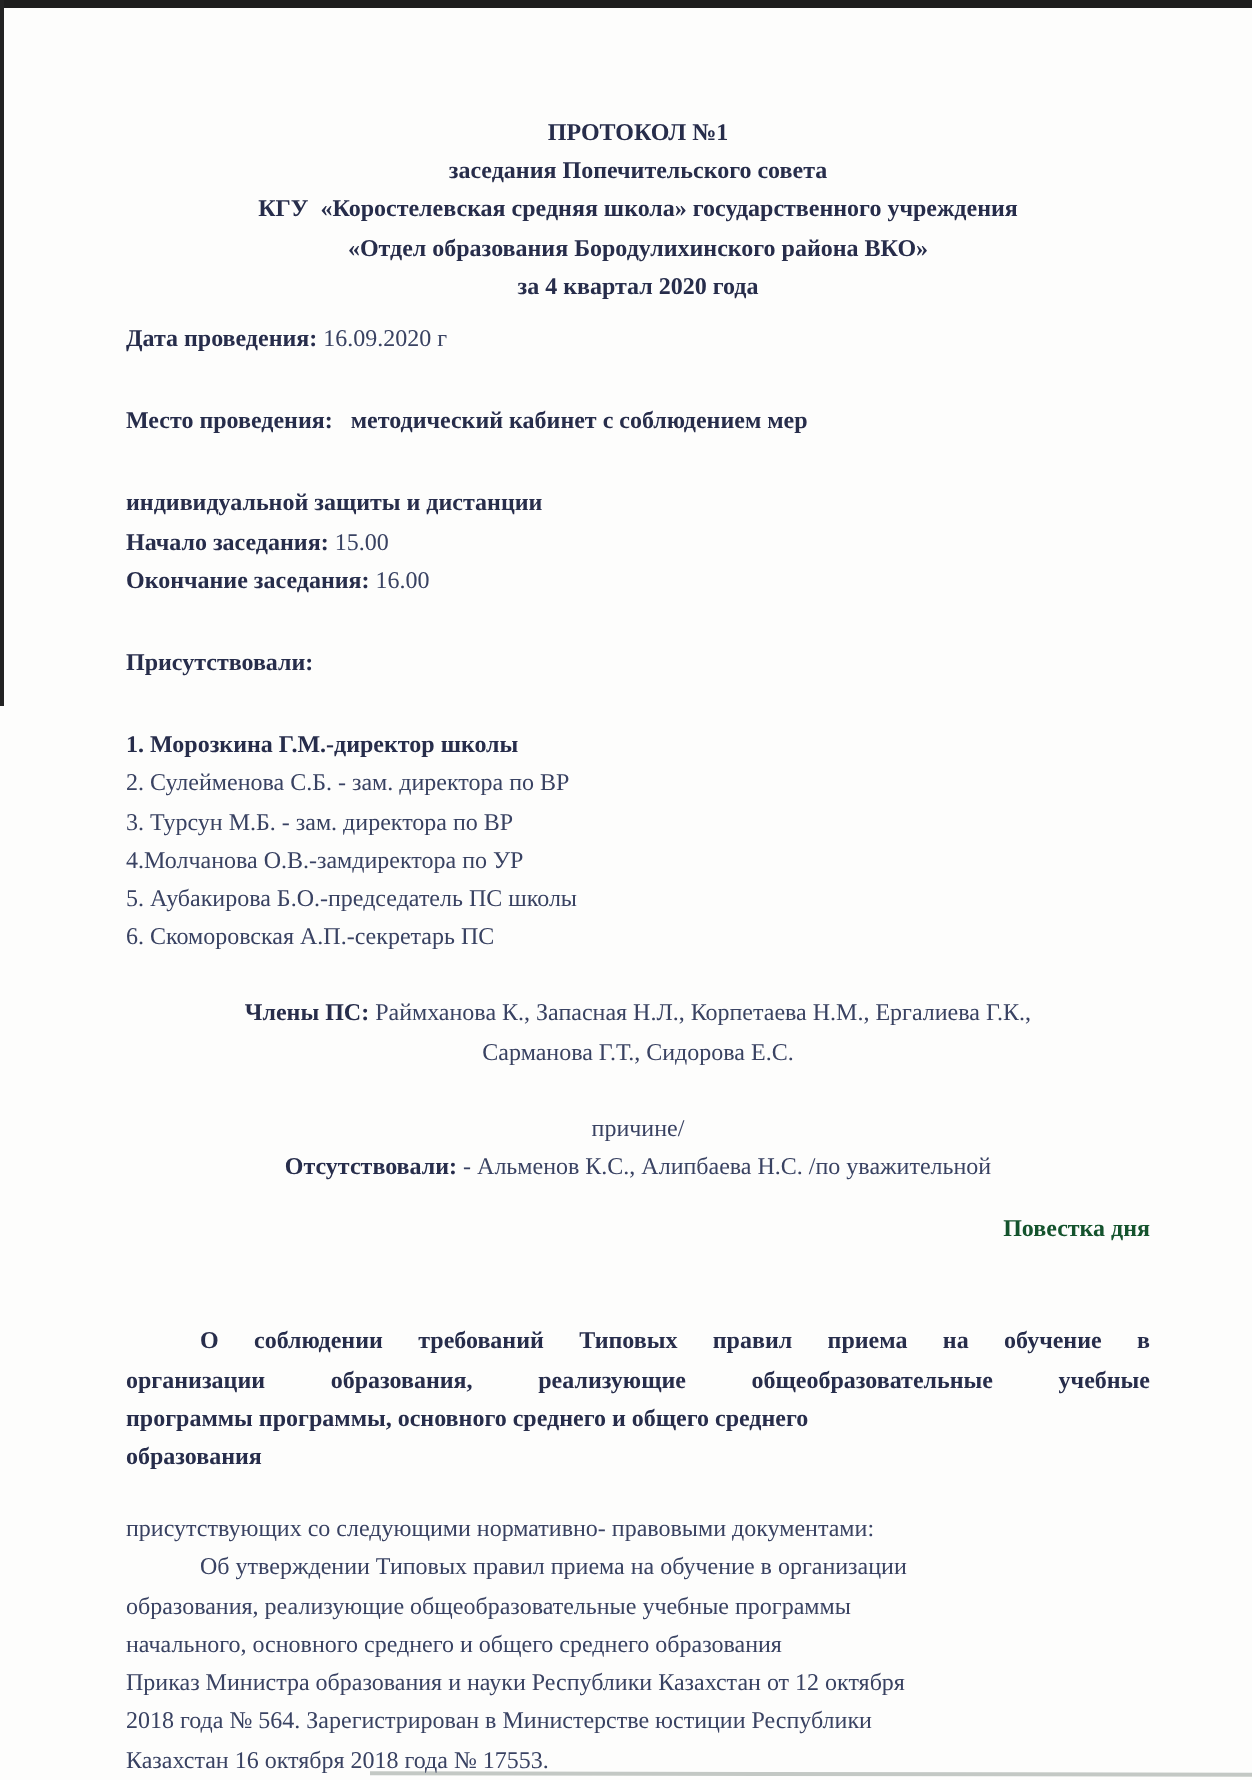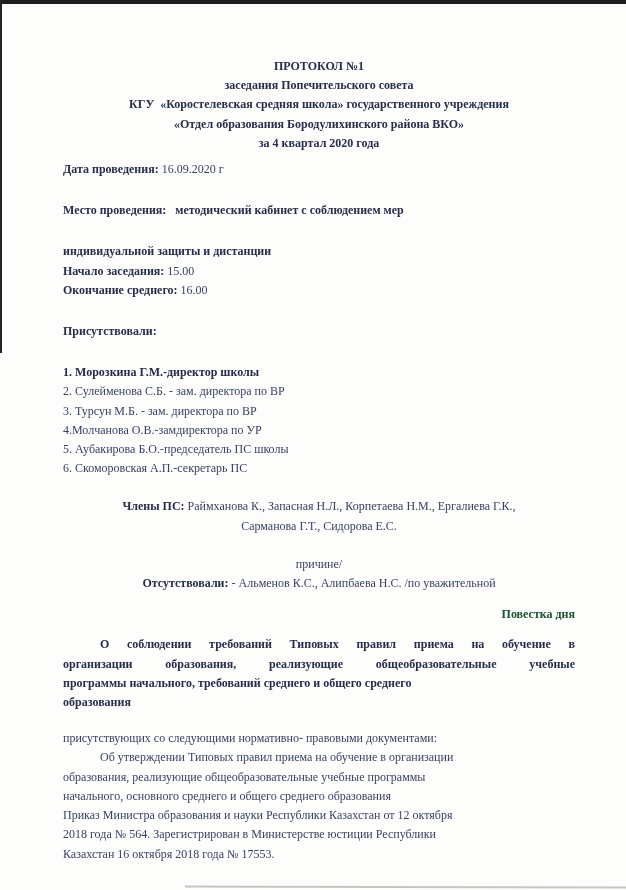--- a/index.html
+++ b/index.html
@@ -14,21 +14,21 @@
   .content{
     position:absolute;left:63px;top:57px;width:512px;
     font-size:12px;line-height:19.2px;color:#394262;
   }
   .line{white-space:pre;min-height:19.2px;}
   .b{font-weight:bold;color:#272d4b;margin-top:22px;}
   .header{text-align:center;font-weight:bold;color:#272d4b;margin-bottom:7px;}
   .header .line{white-space:pre;}
   .mt-line{margin-top:19px;text-align:center;}
   .mt-agenda-title{margin-top:12px;}
-  .mt-agenda{margin-top:11px;}
+  .mt-agenda{margin-top:37px;}
   .mt-speech{margin-top:17px;}
   .agenda-title{text-align:right;font-weight:bold;color:#14532d;}
   .agenda-para{font-weight:bold;color:#272d4b;}
   .stretch{white-space:normal;text-align:justify;text-align-last:justify;}
   .indent{padding-left:37px;}
 </style>
 </head>
 <body>
 
 <div class="scan-top"></div>
@@ -43,21 +43,21 @@
     <div class="line">КГУ  «Коростелевская средняя школа» государственного учреждения</div>
     <div class="line">«Отдел образования Бородулихинского района ВКО»</div>
     <div class="line">за 4 квартал 2020 года</div>
   </div>
 
   <div>
     <div class="line"><span class="b">Дата проведения:</span><span> 16.09.2020 г</span></div>
     <div class="line b"><span class="b">Место проведения:</span><span class="b">   методический кабинет с соблюдением мер</span></div>
     <div class="line b">индивидуальной защиты и дистанции</div>
     <div class="line"><span class="b">Начало заседания:</span><span> 15.00</span></div>
-    <div class="line"><span class="b">Окончание среднего:</span><span> 16.00</span></div>
+    <div class="line"><span class="b">Окончание заседания:</span><span> 16.00</span></div>
     <div class="line b">Присутствовали:</div>
   </div>
 
   <div>
     <div class="line b">1. Морозкина Г.М.-директор школы</div>
     <div class="line">2. Сулейменова С.Б. - зам. директора по ВР</div>
     <div class="line">3. Турсун М.Б. - зам. директора по ВР</div>
     <div class="line">4.Молчанова О.В.-замдиректора по УР</div>
     <div class="line">5. Аубакирова Б.О.-председатель ПС школы</div>
     <div class="line">6. Скоморовская А.П.-секретарь ПС</div>
@@ -73,21 +73,21 @@
     <div class="line"><span class="b">Отсутствовали:</span><span> - Альменов К.С., Алипбаева Н.С. /по уважительной</span></div>
   </div>
 
   <div class="agenda-title mt-agenda-title">
     <div class="line">Повестка дня</div>
   </div>
 
   <div class="agenda-para mt-agenda">
     <div class="line stretch indent">О соблюдении требований Типовых правил приема на обучение в</div>
     <div class="line stretch">организации образования, реализующие общеобразовательные учебные</div>
-    <div class="line">программы начального, требований среднего и общего среднего</div>
+    <div class="line">программы программы, основного среднего и общего среднего</div>
     <div class="line">образования</div>
   </div>
 
   <div class="mt-speech">
     <div class="line">присутствующих со следующими нормативно- правовыми документами:</div>
     <div class="line indent">Об утверждении Типовых правил приема на обучение в организации</div>
     <div class="line">образования, реализующие общеобразовательные учебные программы</div>
     <div class="line">начального, основного среднего и общего среднего образования</div>
     <div class="line">Приказ Министра образования и науки Республики Казахстан от 12 октября</div>
     <div class="line">2018 года № 564. Зарегистрирован в Министерстве юстиции Республики</div>

